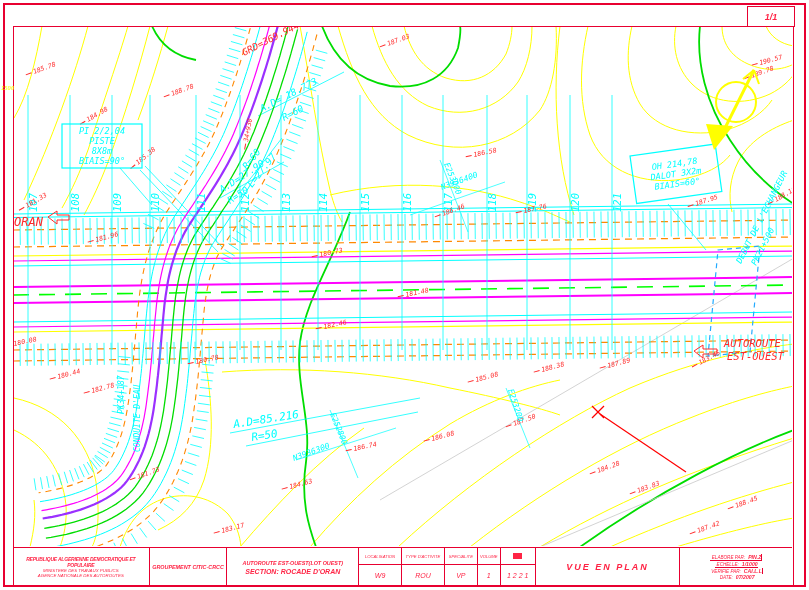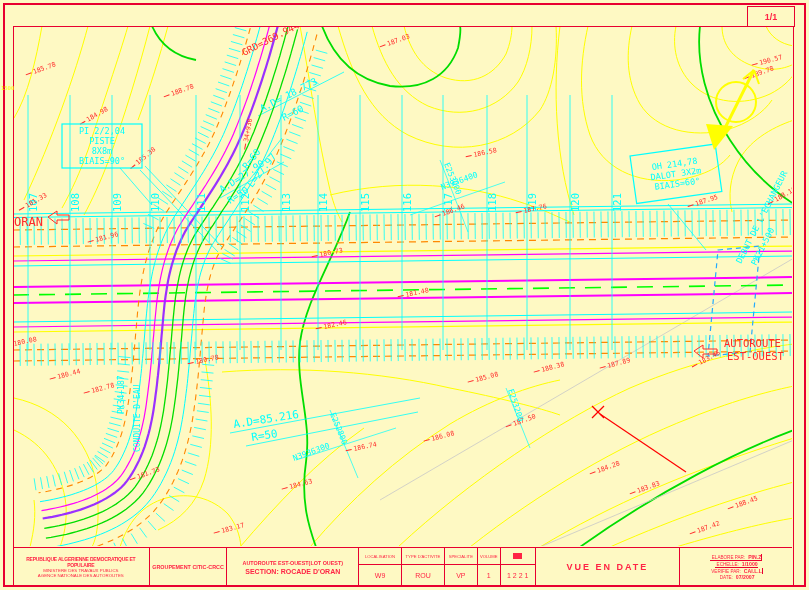--- a/index.html
+++ b/index.html
@@ -1,21 +1,21 @@
 <!DOCTYPE html>
 <html><head>
 <meta charset="utf-8">
 <style>
   :root{
     --red:#e80030; --tbred:#ff2445; --cyan:#00ffff; --yellow:#ffff00;
     --green:#00dd00; --magenta:#ff00ff; --orange:#ff8800;
   }
   html,body{margin:0;padding:0;background:#000;}
-  .page{position:relative;width:809px;height:590px;background:#fef9c3;overflow:hidden;
-        font-family:"Liberation Sans",sans-serif;}
+  .page{position:relative;width:809px;height:590px;background:#ffffff;overflow:hidden;
+        font-family:"Liberation Sans",sans-serif;font-style:italic;}
   .outer-border{position:absolute;left:3px;top:3px;width:799px;height:580px;
         border:2px solid var(--red);}
   .frame{position:absolute;left:13px;top:26px;width:779px;height:559px;
         border:1px solid var(--red);}
   .sheet-box{position:absolute;left:747px;top:6px;width:46px;height:19px;
         border:1.5px solid var(--red);color:var(--tbred);font-size:9px;font-weight:bold;
         display:flex;align-items:center;justify-content:center;}
   svg{position:absolute;left:0;top:0;}
   svg text{font-family:"DejaVu Sans Mono","Liberation Mono",monospace;}
   
@@ -822,21 +822,21 @@
       <div class="hd">VOLUME</div>
       <div class="vl">1</div>
     </div>
     <div class="cell kcol c-cod">
       <div class="hd">
           <span class="red-box"></span>
         </div>
       <div class="vl">1 2 2 1</div>
     </div>
     <div class="cell vue">
-      <div>VUE EN DATE</div>
+      <div>VUE EN PLAN</div>
     </div>
     <div class="cell meta">
       <div>
         <span class="lb">ELABORE PAR:</span>
         <span class="vv">PIN.Z</span>
       </div>
       <div>
         <span class="lb">ECHELLE:</span>
         <span class="vv">1/1000</span>
       </div>

